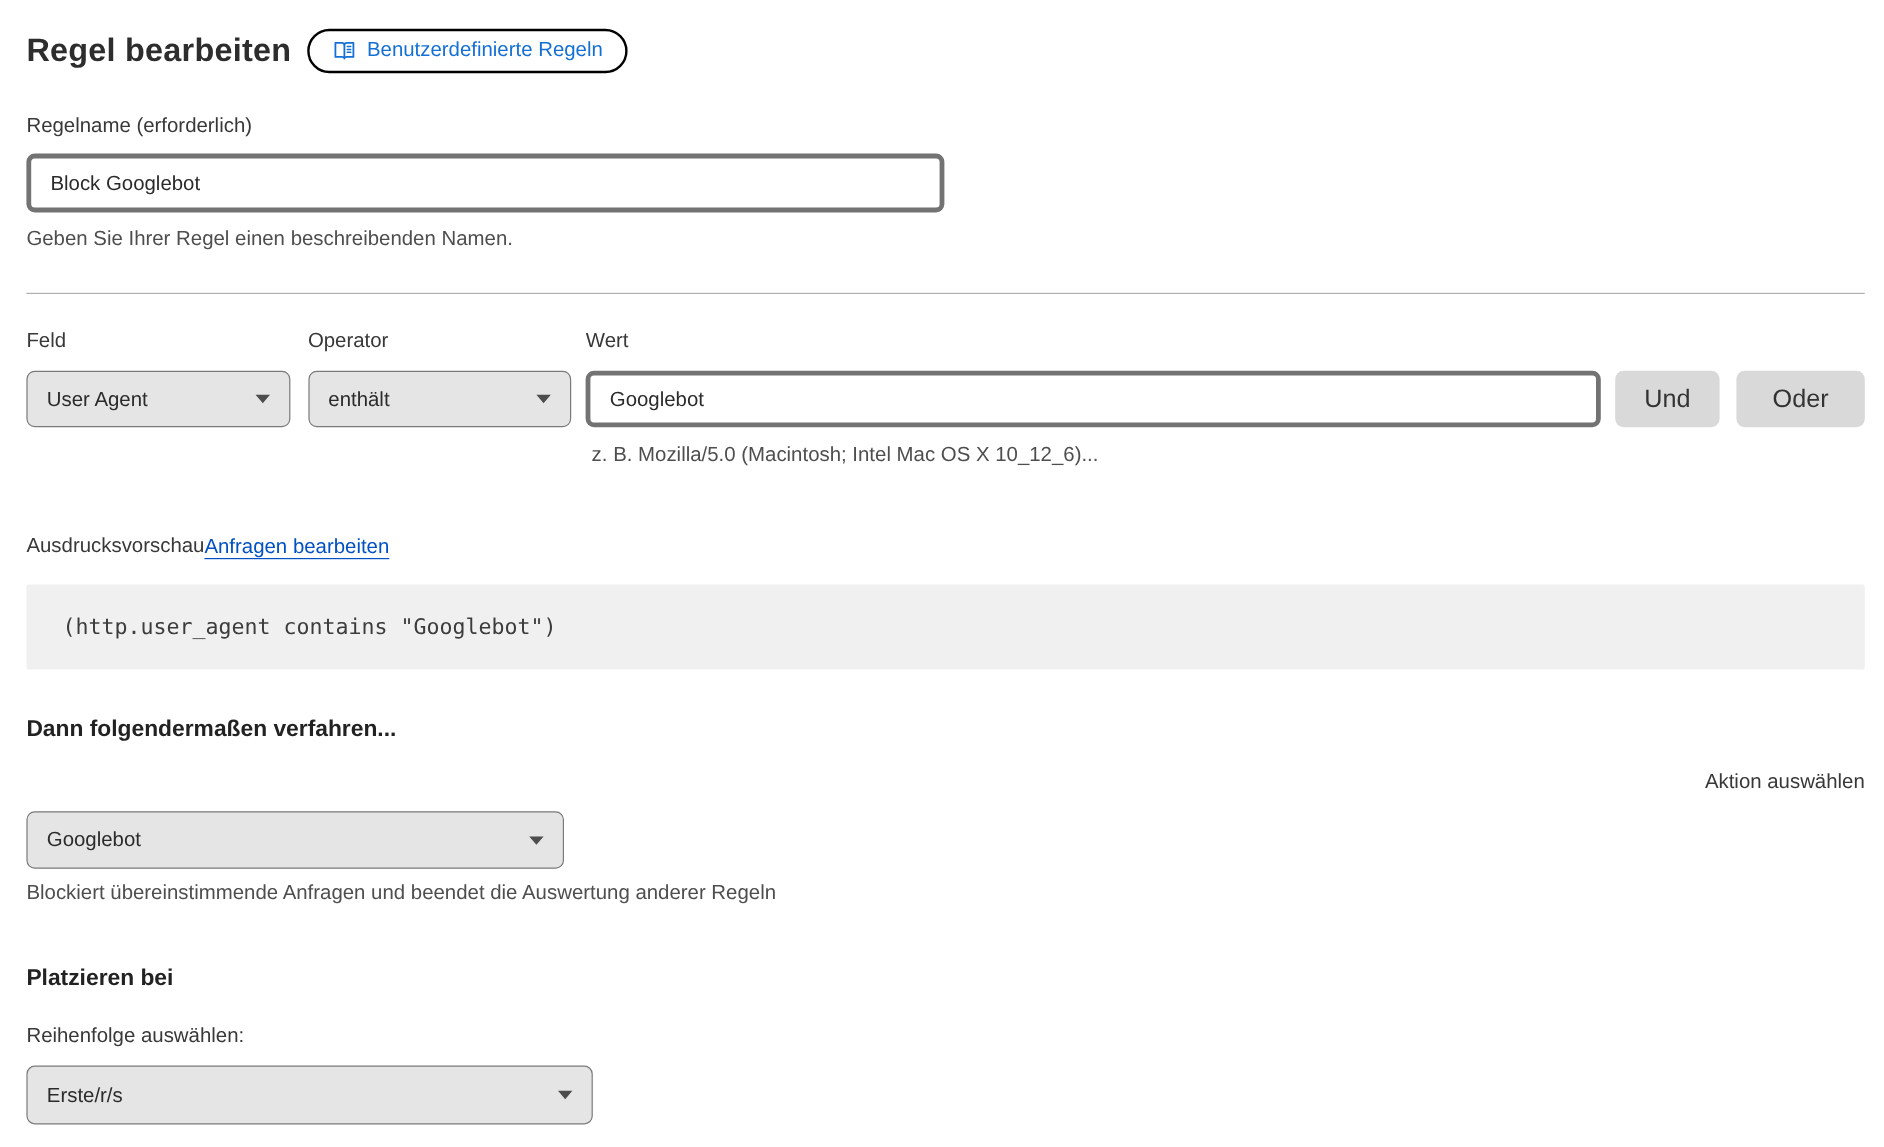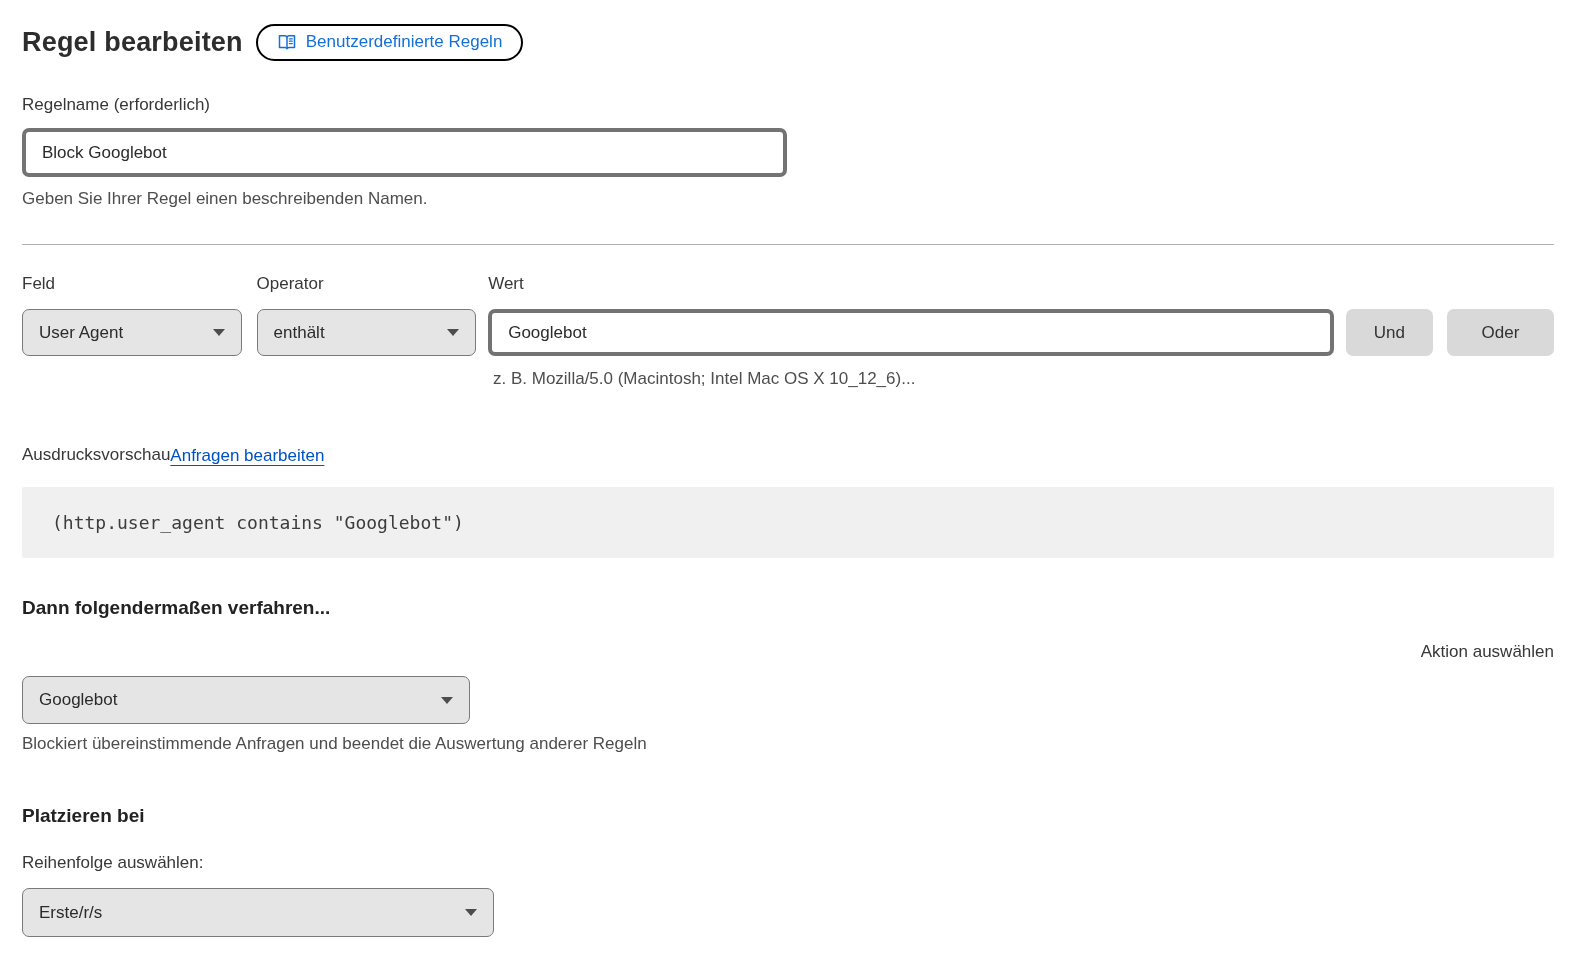--- a/index.html
+++ b/index.html
@@ -119,21 +119,21 @@
   .col-operator { width: 222px; margin-right: 12px; }
   .col-value    { width: 855px; margin-right: 12px; }
   .value-input  { height: 47px; width: 100%; }
   .logic-btn {
     box-sizing: border-box;
     height: 47px;
     border: none;
     border-radius: 7px;
     background: #d9d9d9;
     color: #333333;
-    font-size: 17px;
+    font-size: 21px;
     font-family: "Liberation Sans", "DejaVu Sans", sans-serif;
     cursor: pointer;
   }
   .and-btn { width: 88px; margin-right: 14px; }
   .or-btn  { width: 108px; }
   .value-help {
     margin-top: 12px;
     margin-left: 471px; 
   }
 

